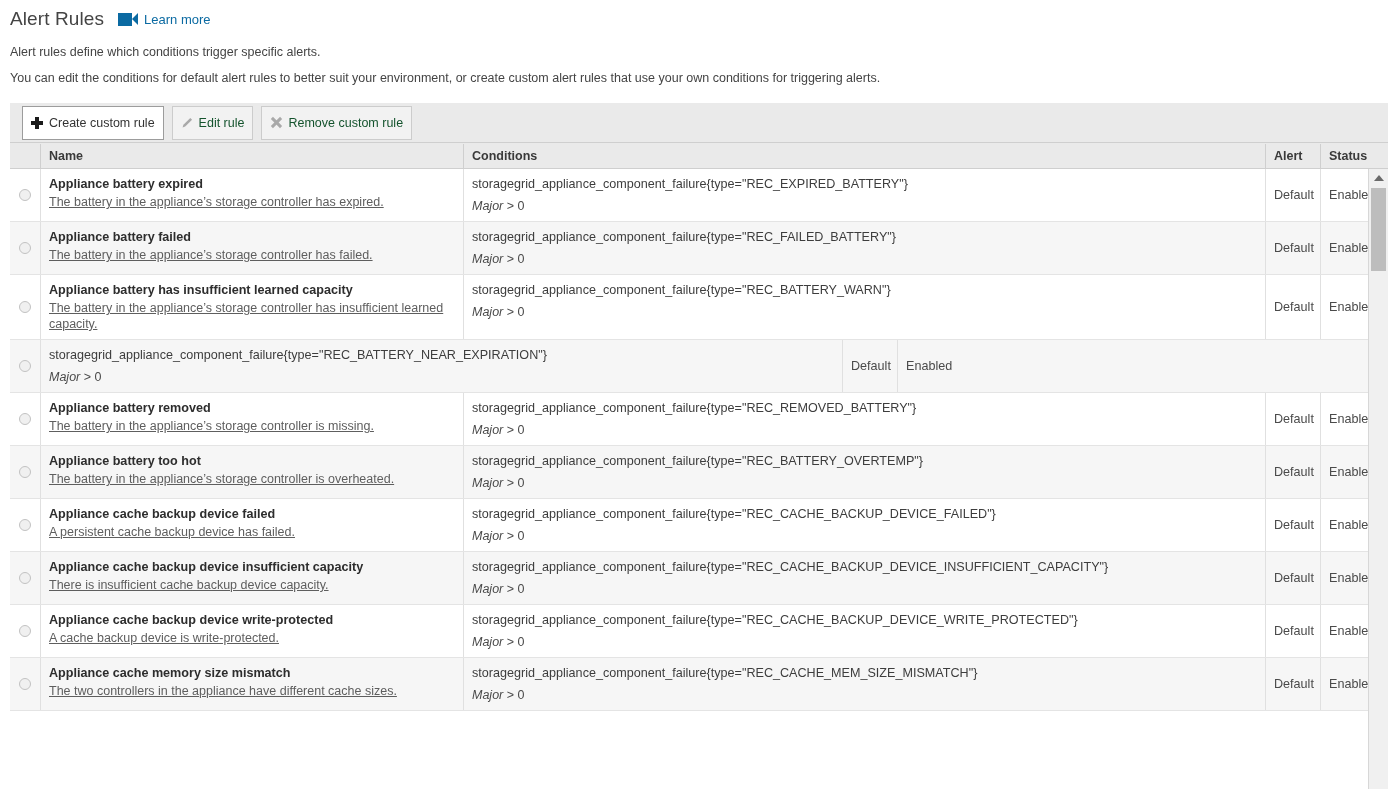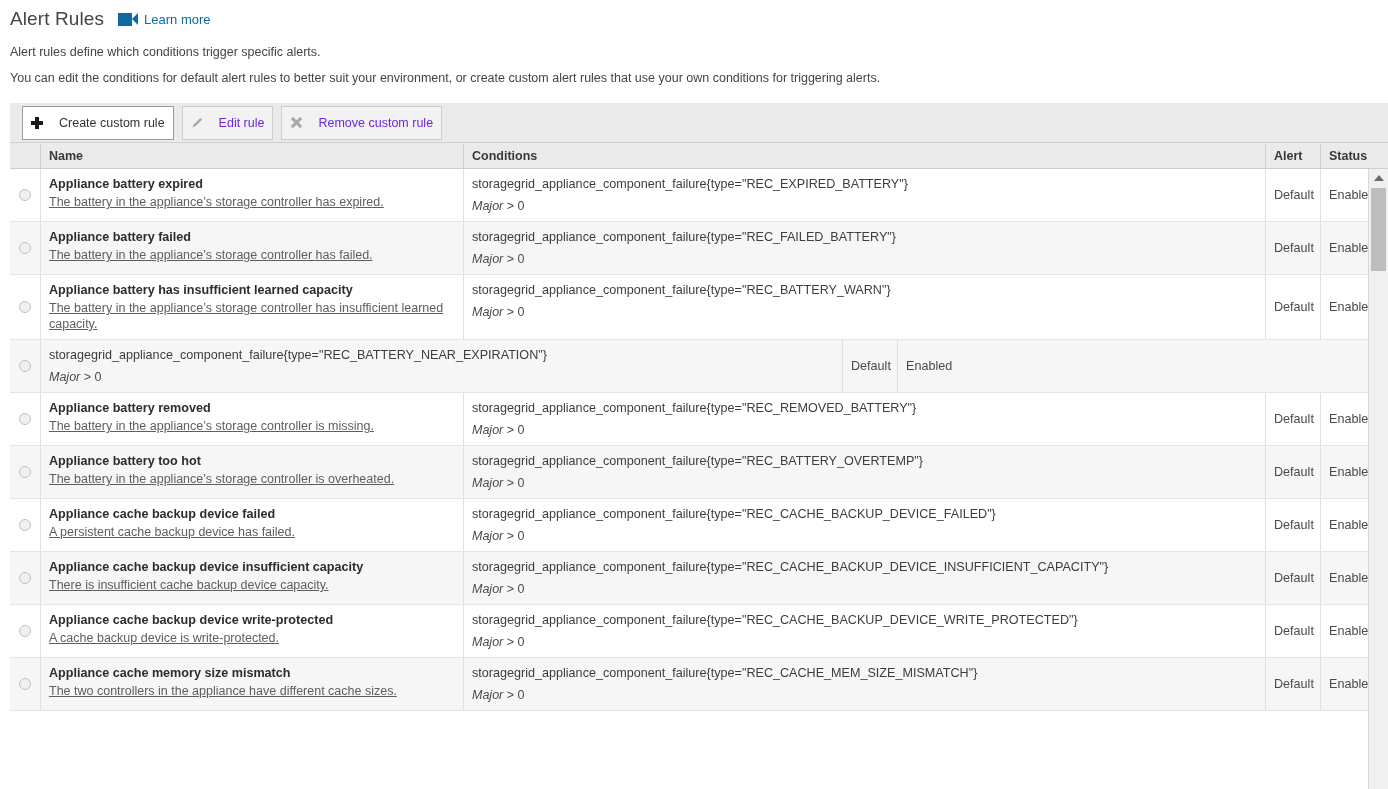--- a/index.html
+++ b/index.html
@@ -85,34 +85,34 @@
     height: 39px;
     display: flex;
     align-items: center;
     padding-left: 12px;
     gap: 8px;
     background: #eaeaea;
   }
   .tb-btn {
     display: inline-flex;
     align-items: center;
-    gap: 16px;
+    gap: 6px;
     height: 30px;
     padding: 16px 8px;
     background: #ffffff;
     border: 1px solid #9c9c9c;
     font-size: 12.5px;
     color: #333333;
     cursor: pointer;
     box-sizing: border-box;
     white-space: nowrap;
     font-family: "Liberation Sans", sans-serif;
   }
   .tb-btn.disabled {
-    color: #6d28d9;
+    color: #14532d;
     border-color: #cccccc;
     background: #f2f2f2;
     cursor: default;
   }
   .tb-ico {
     display: inline-block;
     width: 12px;
     height: 12px;
     position: relative;
     flex: 0 0 auto;

